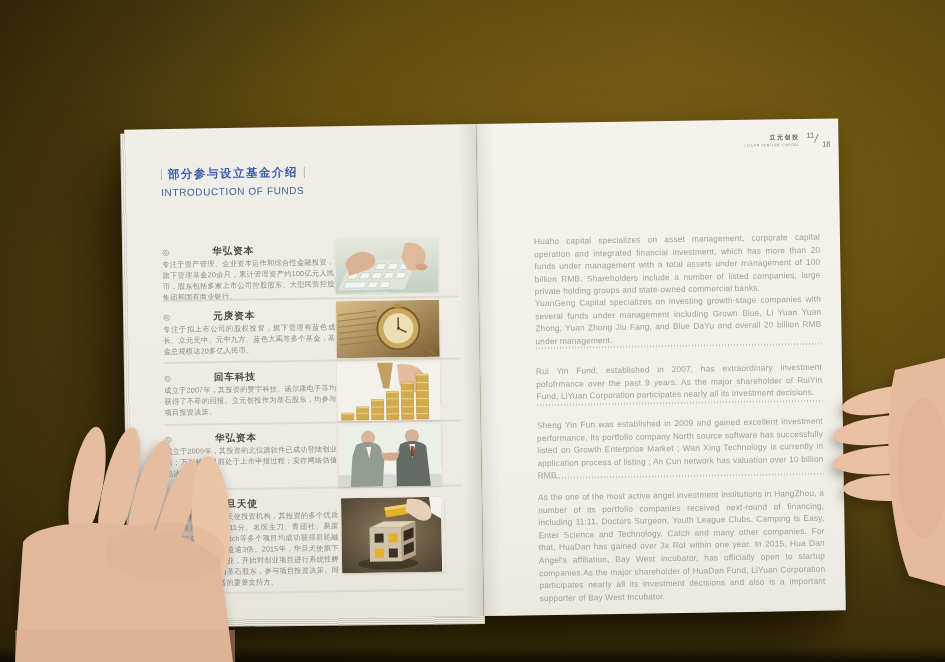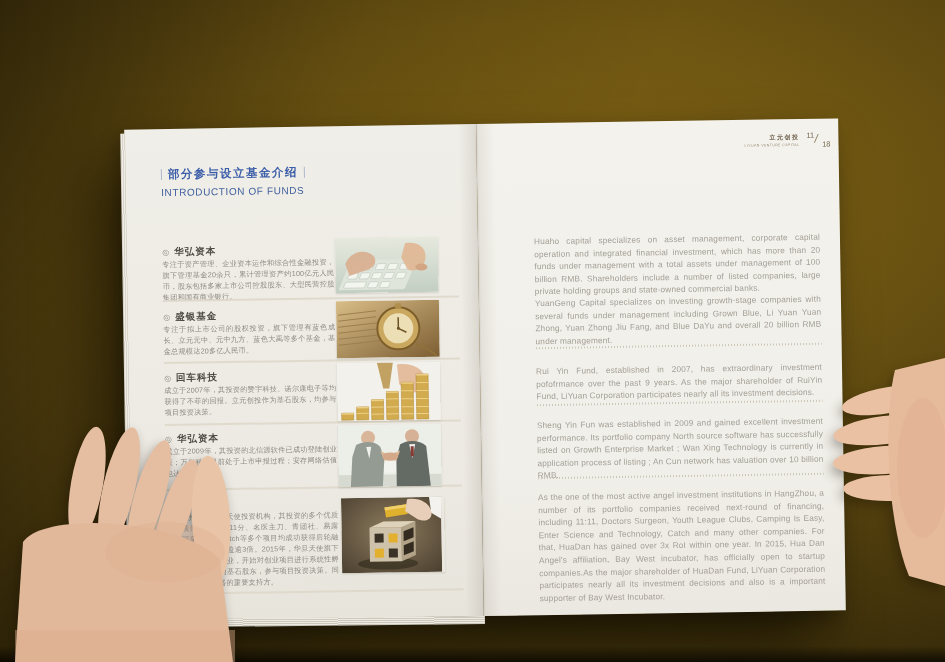--- a/index.html
+++ b/index.html
@@ -23,21 +23,21 @@
     background:repeating-linear-gradient(90deg,#d9d5cb 0 1px,#efece5 1px 2px);}
   .edge-bottom{position:absolute;left:-3px;bottom:-7px;width:356px;height:8px;
     background:repeating-linear-gradient(180deg,#eceae3 0 1px,#cdc8bc 1px 2px);transform:rotate(0.3deg);}
   
   .title-row{position:absolute;left:36px;top:38px;display:flex;align-items:center;gap:6px;}
   .title-bar{width:1px;height:11px;background:#aeb9cf;}
   .title-cn{font-size:11.5px;font-weight:bold;color:#3c5ea9;letter-spacing:1.5px;}
   .title-en{position:absolute;left:36px;top:58px;font-size:10px;color:#41619f;letter-spacing:0.6px;}
   .fund-head{position:absolute;left:36px;display:flex;align-items:center;gap:5px;}
   .fund-bullet{font-size:8px;color:#8d8a82;}
-  .fund-name{font-size:9.5px;font-weight:bold;color:#4c4943;letter-spacing:1px;}
+  .fund-name{font-size:9.5px;font-weight:bold;color:#4c4943;letter-spacing:1px;margin-left:38px;}
   .fund-desc{position:absolute;left:36px;width:172px;font-size:7.2px;line-height:1.52;
     color:#8f8c85;text-align:justify;letter-spacing:0.2px;}
   .div-l{position:absolute;left:36px;width:296px;height:2px;background:#ddd7c9;opacity:0.85;}
   .photo{position:absolute;left:209px;width:103px;box-shadow:0 1px 2px rgba(80,70,50,0.18);}
   .photo svg{display:block;}
   
   .corner{position:absolute;left:540px;top:12px;width:166px;display:flex;justify-content:flex-end;align-items:center;gap:7px;}
   .brand{display:flex;flex-direction:column;align-items:flex-end;}
   .brand-cn{font-size:6px;font-weight:bold;color:#6f6250;letter-spacing:1.5px;}
   .brand-en{font-size:4px;color:#9a8d78;letter-spacing:0.4px;transform:scale(0.9);transform-origin:right;}
@@ -77,21 +77,21 @@
 
     <div class="fund-head" style="top:117px">
       <span class="fund-bullet">◎</span>
       <span class="fund-name">华弘资本</span>
     </div>
     <div class="fund-desc" style="top:131px">专注于资产管理、企业资本运作和综合性金融投资，旗下管理基金20余只，累计管理资产约100亿元人民币，股东包括多家上市公司控股股东、大型民营控股集团和国有商业银行。</div>
     <div class="div-l" style="top:171px"></div>
 
     <div class="fund-head" style="top:182px">
       <span class="fund-bullet">◎</span>
-      <span class="fund-name">盛银基金</span>
+      <span class="fund-name">元庚资本</span>
     </div>
     <div class="fund-desc" style="top:196px">专注于拟上市公司的股权投资，旗下管理有蓝色成长、立元元中、元中九方、蓝色大禹等多个基金，基金总规模达20多亿人民币。</div>
     <div class="div-l" style="top:233px"></div>
 
     <div class="fund-head" style="top:243px">
       <span class="fund-bullet">◎</span>
       <span class="fund-name">回车科技</span>
     </div>
     <div class="fund-desc" style="top:257px">成立于2007年，其投资的赞宇科技、诺尔康电子等均获得了不菲的回报。立元创投作为基石股东，均参与项目投资决策。</div>
     <div class="div-l" style="top:295px"></div>

